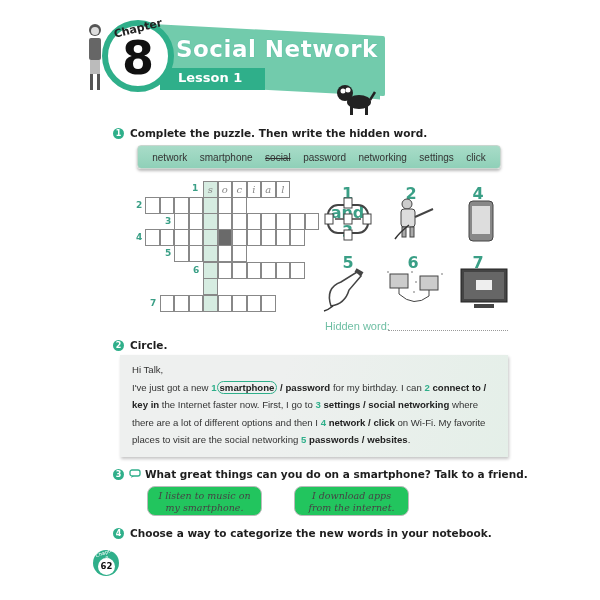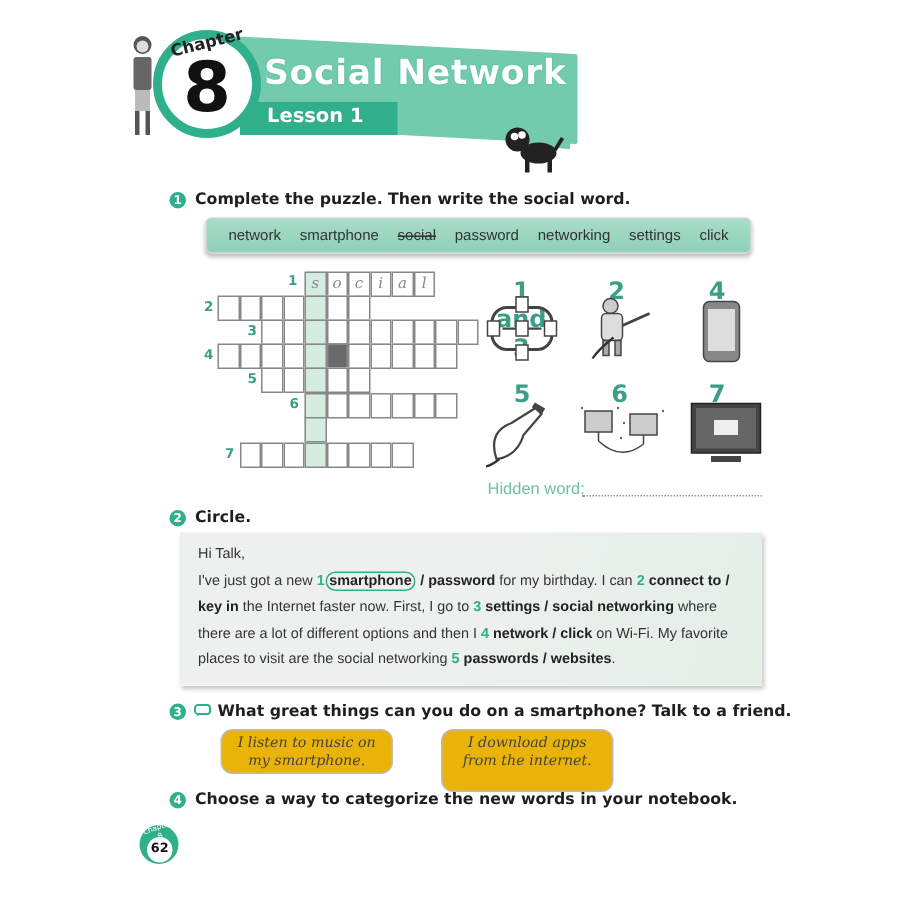--- a/index.html
+++ b/index.html
@@ -29,21 +29,21 @@
   .clue-num{position:absolute;font-size:9px;font-weight:bold;color:#3a9f86;}
   .pic-label{position:absolute;font-size:16px;color:#3a9f86;font-weight:bold;text-align:center;width:40px;}
   .pic{position:absolute;}
   .hidden-word{left:325px;top:320px;font-family:"Liberation Sans",sans-serif;font-size:11px;color:#6fbfa4;}
   .dots{left:388px;top:330px;width:120px;border-bottom:1px dotted #999;}
   
   .letter{left:120px;top:355px;width:388px;height:102px;background:linear-gradient(110deg,#eef0ef 40%,#e4efe8);box-shadow:1px 2px 3px #c5c5c5;box-sizing:border-box;padding:6px 12px;font-family:"Liberation Sans",sans-serif;font-size:9.6px;line-height:17.5px;color:#333;}
   .letter b{color:#222;}
   .letter .g{color:#2faf8a;font-weight:bold;}
   .circ{border:1.3px solid #2faf8a;border-radius:9px;padding:0 2px;}
-  .bubble{border:1.3px solid #bbb;border-radius:8px;background:#eab308;font-family:"DejaVu Serif",serif;font-style:italic;font-size:9.5px;color:#444;text-align:center;line-height:12px;padding:3px 6px;box-sizing:border-box;}
+  .bubble{border:1.3px solid #bbb;border-radius:8px;background:#22c55e;font-family:"DejaVu Serif",serif;font-style:italic;font-size:9.5px;color:#444;text-align:center;line-height:12px;padding:3px 6px;box-sizing:border-box;}
   .page-badge{left:93px;top:550px;width:26px;height:26px;border-radius:50%;background:#2faf8a;}
   .page-inner{left:98px;top:558px;width:17px;height:17px;border-radius:50%;background:#fff;font-size:8.5px;font-weight:bold;color:#111;text-align:center;line-height:17px;}
   .page-chap{left:94px;top:549px;width:24px;text-align:center;font-size:5px;color:#fff;transform:rotate(-20deg);}
 </style>
 </head>
 <body>
 
 <div class="abs banner"></div>
 <div class="abs banner-tail"></div>
 <div class="abs lesson-tab"></div>
@@ -67,21 +67,21 @@
   <ellipse cx="26" cy="24" rx="12" ry="7" fill="#222"></ellipse>
   <circle cx="12" cy="15" r="8" fill="#222"></circle>
   <circle cx="10" cy="13" r="2.5" fill="#fff"></circle>
   <circle cx="15" cy="12" r="2.5" fill="#fff"></circle>
   <rect x="17" y="28" width="3" height="9" fill="#222"></rect>
   <rect x="32" y="28" width="3" height="9" fill="#222"></rect>
   <path d="M37 22 L42 14" stroke="#222" stroke-width="2.5"></path>
 </svg>
 
 <div class="abs num-badge" style="left:113px;top:128px;">1</div>
-<div class="abs instr" style="left:130px;top:127px;">Complete the puzzle. Then write the social word.</div>
+<div class="abs instr" style="left:130px;top:127px;">Complete the puzzle. Then write the hidden word.</div>
 
 <div class="abs wordbox">
   <span>network</span>
   <span>smartphone</span>
   <span class="used">social</span>
   <span>password</span>
   <span>networking</span>
   <span>settings</span>
   <span>click</span>
 </div>
@@ -218,20 +218,20 @@
 </div>
 
 <div class="abs num-badge" style="left:113px;top:469px;">3</div>
 <svg class="abs" style="left:129px;top:469px;" width="12" height="10" viewBox="0 0 12 10">
   <rect x="1" y="1" width="10" height="6" rx="2" fill="#fff" stroke="#2faf8a" stroke-width="1.3"></rect>
   <path d="M3 7 L2 9 L5 7" fill="#2faf8a"></path>
 </svg>
 <div class="abs instr" style="left:145px;top:468px;">What great things can you do on a smartphone? Talk to a friend.</div>
 
 <div class="abs bubble" style="left:147px;top:486px;width:115px;height:30px;">I listen to music on my smartphone.</div>
-<div class="abs bubble" style="left:294px;top:486px;width:115px;height:42px;">I download apps from the internet.</div>
+<div class="abs bubble" style="left:294px;top:486px;width:115px;height:30px;">I download apps from the internet.</div>
 
 <div class="abs num-badge" style="left:113px;top:528px;">4</div>
 <div class="abs instr" style="left:130px;top:527px;">Choose a way to categorize the new words in your notebook.</div>
 
 <div class="abs page-badge"></div>
 <div class="abs page-chap">Chapter 8</div>
 <div class="abs page-inner">62</div>
 
 </body></html>

